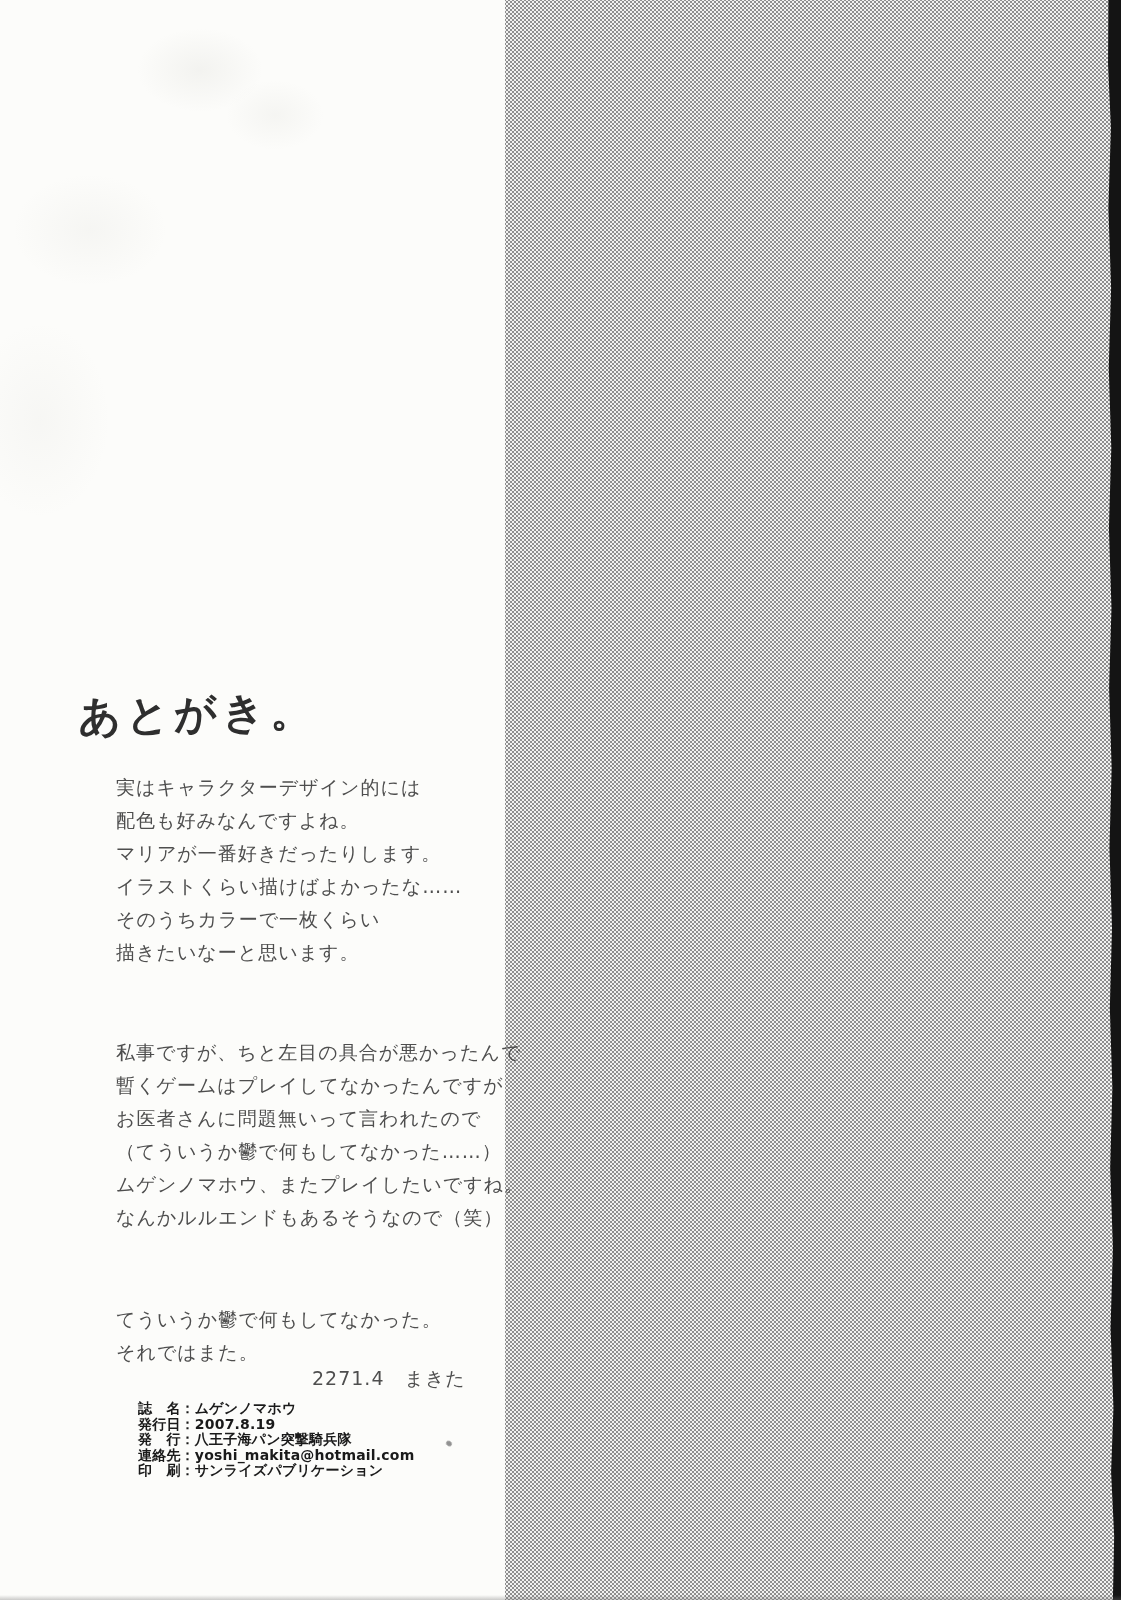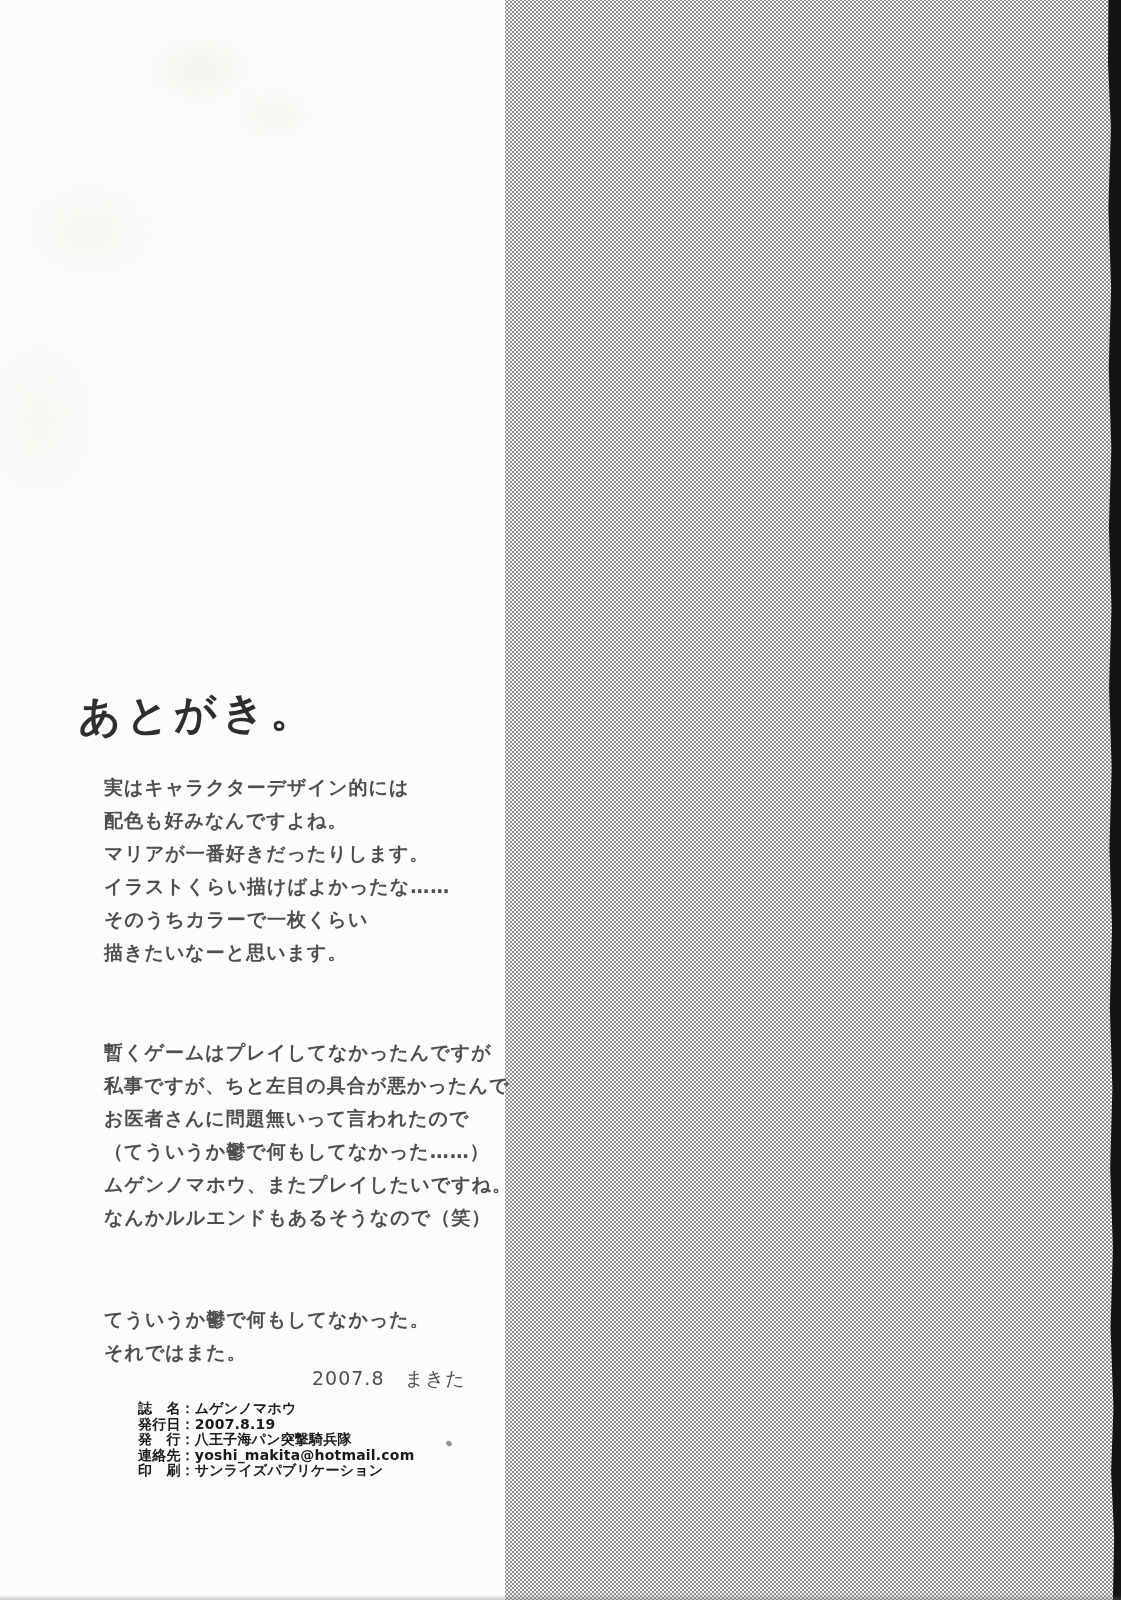--- a/index.html
+++ b/index.html
@@ -77,26 +77,25 @@
     left: 78px; top: 686px;
     font-size: 42px;
     font-weight: bold;
     color: var(--title-text);
     letter-spacing: 5px;
     transform: rotate(-1.5deg);
     white-space: nowrap;
   }
   .block {
     position: absolute;
-    left: 104px;
+    left: 116px;
     color: var(--body-text);
     font-size: 19px;
     line-height: 33px;
     letter-spacing: 1px;
-    font-weight: bold;
   }
   .block .tline { white-space: nowrap; }
   .p1 { top: 771px; }
   .p2 { top: 1036px; }
   .p3 { top: 1303px; }
   .signature {
     position: absolute;
     left: 312px; top: 1366px;
     color: var(--body-text);
     font-size: 19px;
@@ -128,34 +127,34 @@
     <div class="block p1">
       <div class="tline">実はキャラクターデザイン的には</div>
       <div class="tline">配色も好みなんですよね。</div>
       <div class="tline">マリアが一番好きだったりします。</div>
       <div class="tline">イラストくらい描けばよかったな……</div>
       <div class="tline">そのうちカラーで一枚くらい</div>
       <div class="tline">描きたいなーと思います。</div>
     </div>
 
     <div class="block p2">
+      <div class="tline">私事ですが、ちと左目の具合が悪かったんで</div>
       <div class="tline">暫くゲームはプレイしてなかったんですが</div>
-      <div class="tline">私事ですが、ちと左目の具合が悪かったんで</div>
       <div class="tline">お医者さんに問題無いって言われたので</div>
       <div class="tline">（てういうか鬱で何もしてなかった……）</div>
       <div class="tline">ムゲンノマホウ、またプレイしたいですね。</div>
       <div class="tline">なんかルルエンドもあるそうなので（笑）</div>
     </div>
 
     <div class="block p3">
       <div class="tline">てういうか鬱で何もしてなかった。</div>
       <div class="tline">それではまた。</div>
     </div>
 
-    <div class="signature">2007.8　まきた</div>
+    <div class="signature">2271.4　まきた</div>
 
     <div class="colophon">
       <div class="row">
         <span>誌　名</span><span>：</span><span>ムゲンノマホウ</span>
       </div>
       <div class="row">
         <span>発行日</span><span>：</span><span>2007.8.19</span>
       </div>
       <div class="row">
         <span>発　行</span><span>：</span><span>八王子海パン突撃騎兵隊</span>

